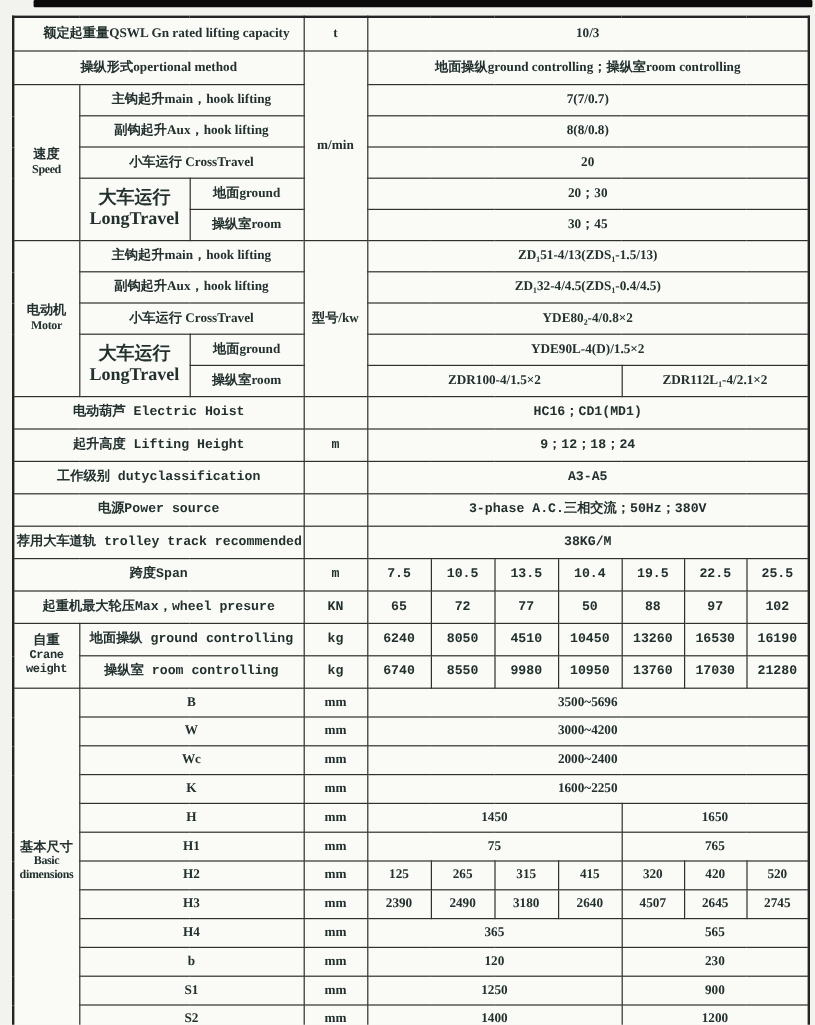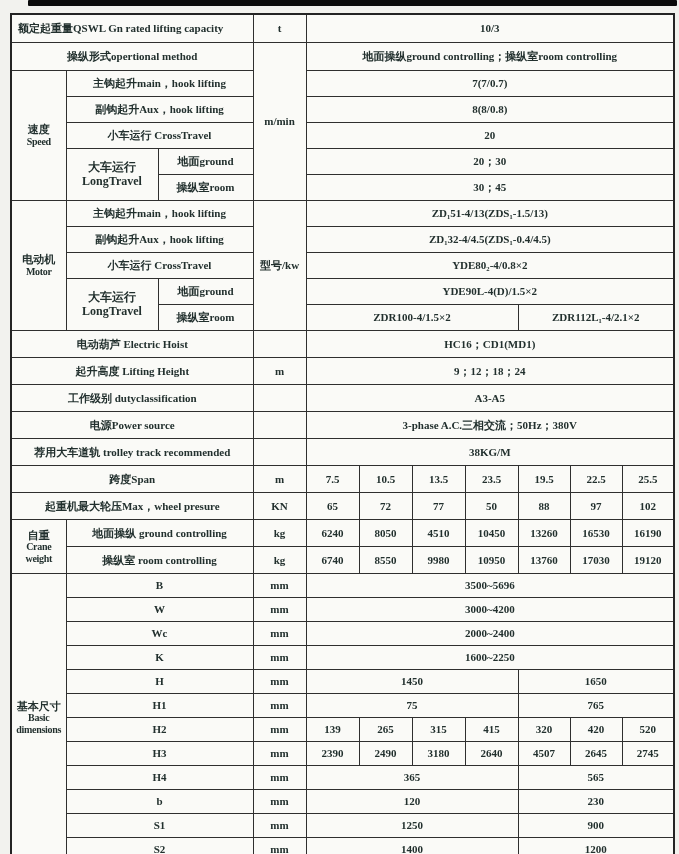--- a/index.html
+++ b/index.html
@@ -24,26 +24,26 @@
   }
   td{
     border:1px solid #2f2f2f;
     text-align:center;vertical-align:middle;
     font-weight:bold;font-size:11px;line-height:1.15;
     padding:0 2px;overflow:hidden;
     white-space:nowrap;
   }
   tr.r27>td{height:27px;}
   tr.r25>td{height:25px;}
-  tr.r26>td{height:26px;}
+  tr.r26>td{height:26px;font-family:Liberation Mono, monospace;}
   tr.r23>td{height:23px;}
-  td.ta-l{text-align:left;padding-left:6px;}
+  td.ta-l{text-align:left;padding-left:24px;}
   td.group div{font-size:11px;}
   td.group div.en{font-size:10px;letter-spacing:-0.3px;}
-  td.sublabel div{font-size:12px;}
+  td.sublabel div{font-size:15px;}
 </style>
 </head>
 <body>
 
 <div class="top-bar"></div>
 
 <table class="spec">
   <colgroup>
     <col style="width:55px">
       <col style="width:92px">
@@ -168,21 +168,21 @@
     <td></td>
     <td colspan="7">38KG/M</td>
   </tr>
 
   <tr class="r26">
     <td colspan="3">跨度Span</td>
     <td>m</td>
     <td>7.5</td>
     <td>10.5</td>
     <td>13.5</td>
-    <td>23.5</td>
+    <td>10.4</td>
     <td>19.5</td>
     <td>22.5</td>
     <td>25.5</td>
   </tr>
 
   <tr class="r26">
     <td colspan="3">起重机最大轮压Max，wheel presure</td>
     <td>KN</td>
     <td>65</td>
     <td>72</td>
@@ -212,21 +212,21 @@
 
   <tr class="r26">
     <td colspan="2">操纵室 room controlling</td>
     <td>kg</td>
     <td>6740</td>
     <td>8550</td>
     <td>9980</td>
     <td>10950</td>
     <td>13760</td>
     <td>17030</td>
-    <td>19120</td>
+    <td>21280</td>
   </tr>
 
   <tr class="r23">
     <td rowspan="12" class="group">
       <div>基本尺寸</div>
       <div class="en">Basic</div>
       <div class="en">dimensions</div>
     </td>
     <td colspan="2">B</td>
     <td>mm</td>
@@ -261,21 +261,21 @@
   <tr class="r23">
     <td colspan="2">H1</td>
     <td>mm</td>
     <td colspan="4">75</td>
     <td colspan="3">765</td>
   </tr>
 
   <tr class="r23">
     <td colspan="2">H2</td>
     <td>mm</td>
-    <td>139</td>
+    <td>125</td>
     <td>265</td>
     <td>315</td>
     <td>415</td>
     <td>320</td>
     <td>420</td>
     <td>520</td>
   </tr>
 
   <tr class="r23">
     <td colspan="2">H3</td>

